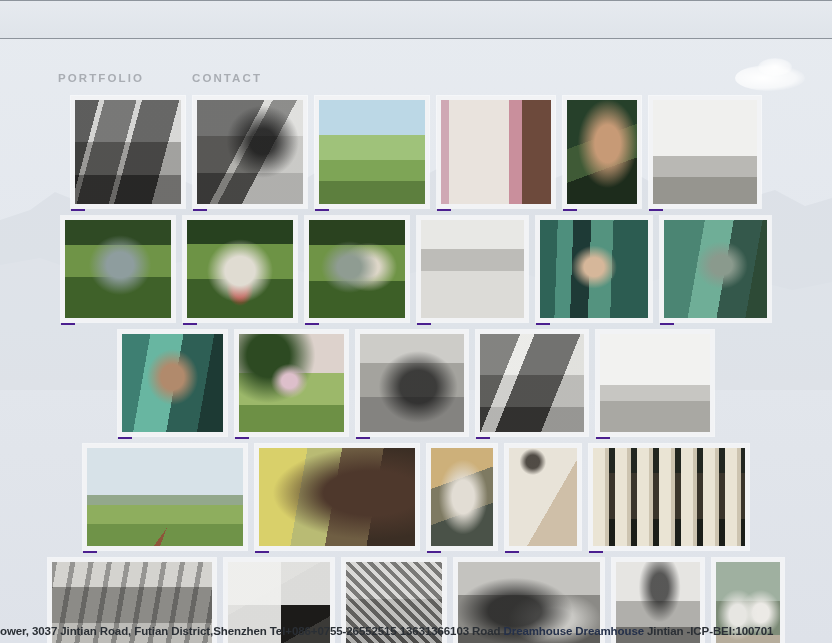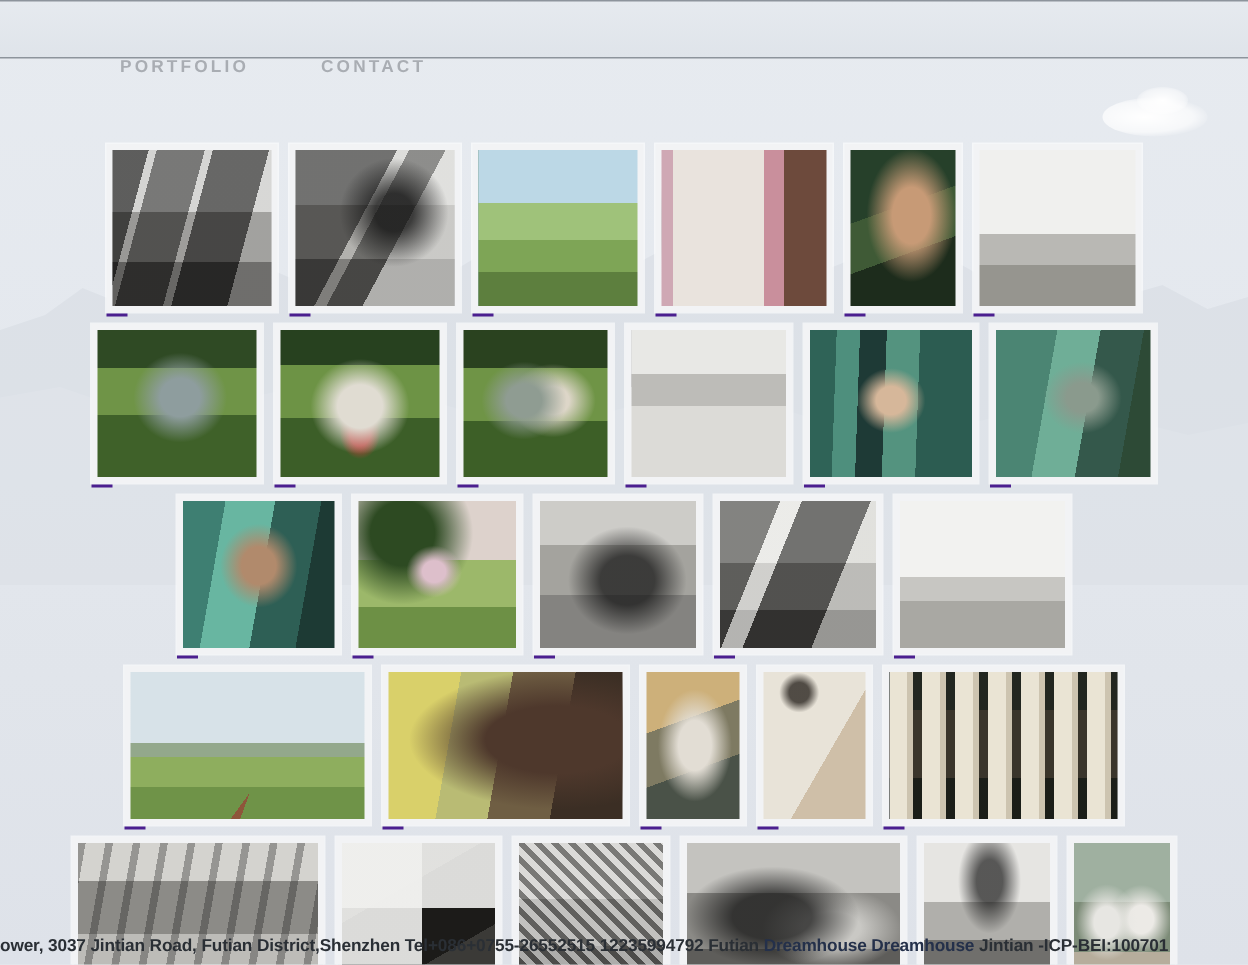--- a/index.html
+++ b/index.html
@@ -48,24 +48,24 @@
   #header-band {
     position: absolute; left: 0; top: 0; width: 832px; height: 39px;
     background: linear-gradient(180deg, #e6eaef 0%, #dfe4ea 100%);
     border-top: 1px solid #8d949c;
     border-bottom: 1px solid #8d949c;
     z-index: 5;
   }
 
   
   #main-nav {
-    position: absolute; left: 0; top: 40px; width: 832px; height: 42px;
+    position: absolute; left: 0; top: 58px; width: 832px; height: 42px;
     z-index: 6;
-    display: flex; align-items: flex-start;
-    padding-left: 80px;
+    display: flex; align-items: center;
+    padding-left: 58px;
   }
   .nav-item {
     font-size: 11.5px;
     letter-spacing: 2.1px;
     color: #a9adb3;
     text-decoration: none;
     font-weight: bold;
     margin-right: 48px;
     cursor: pointer;
     line-height: 1;
@@ -242,13 +242,13 @@
       </a>
       <a class="thumb" href="#" style="width: 92px; height: 106px;">
         <span class="ph" title="Black and white figure lifted overhead" style="background-image: radial-gradient(at 52% 26%, rgba(20, 20, 20, 0.68) 0px, rgba(20, 20, 20, 0.68) 14%, rgba(0, 0, 0, 0) 34%), linear-gradient(rgb(230, 229, 226) 0px, rgb(230, 229, 226) 40%, rgb(176, 175, 171) 40%, rgb(176, 175, 171) 66%, rgb(112, 111, 108) 66%, rgb(112, 111, 108) 100%);"></span>
       </a>
       <a class="thumb" href="#" style="width: 72px; height: 106px;">
         <span class="ph" title="Couple walking on a street with dog" style="background-image: radial-gradient(at 34% 54%, rgb(231, 230, 226) 0px, rgb(231, 230, 226) 14%, rgba(231, 230, 226, 0) 34%), radial-gradient(at 70% 52%, rgb(236, 234, 230) 0px, rgb(236, 234, 230) 13%, rgba(236, 234, 230, 0) 32%), linear-gradient(rgb(159, 176, 160) 0px, rgb(159, 176, 160) 40%, rgb(125, 140, 120) 40%, rgb(125, 140, 120) 74%, rgb(182, 173, 156) 74%, rgb(182, 173, 156) 100%);"></span>
       </a>
     </div>
   </div>
 
-<div id="footer-text"><span class="ftseg">ower, 3037 Jintian Road, Futian District,Shenzhen </span><span class="ftseg">Tel</span><span class="ftseg">+086+0755-26552515 12235994792 </span><span class="ftseg">Futian  </span><span class="ftlink">Dreamhouse Dreamhouse  </span><span class="ftseg">Jintian      </span><span class="ftseg">-ICP-BEI:100701</span></div>
+<div id="footer-text"><span class="ftseg">ower, 3037 Jintian Road, Futian District,Shenzhen </span><span class="ftseg">Tel</span><span class="ftseg">+086+0755-26552515 13631366103 </span><span class="ftseg">Road  </span><span class="ftlink">Dreamhouse Dreamhouse  </span><span class="ftseg">Jintian      </span><span class="ftseg">-ICP-BEI:100701</span></div>
 
 </body></html>

